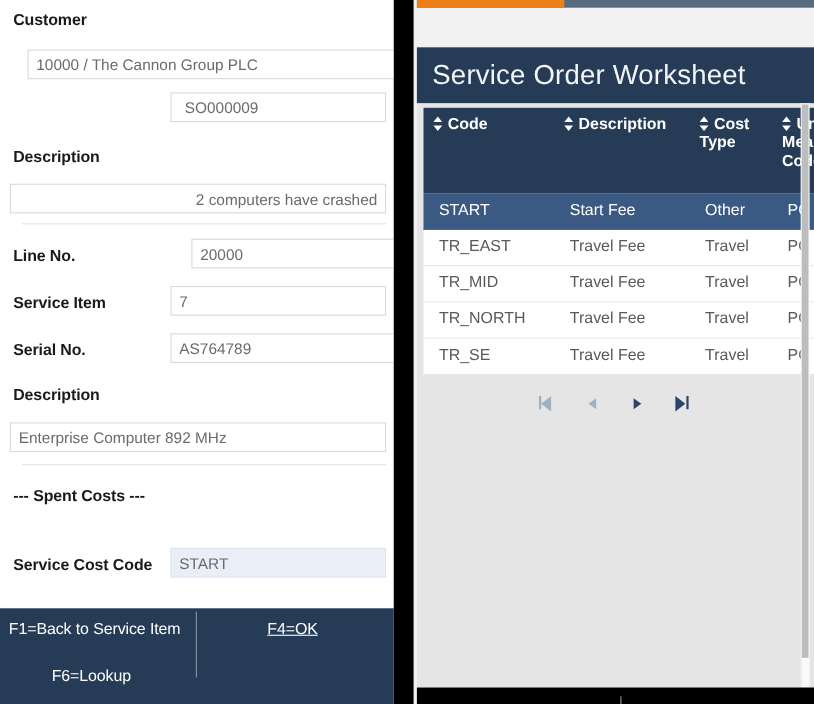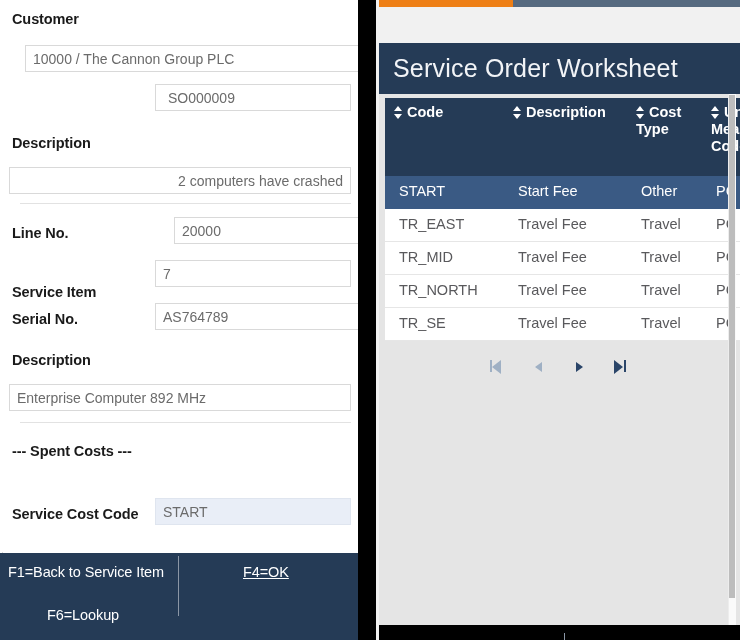--- a/index.html
+++ b/index.html
@@ -173,21 +173,21 @@
       <div class="abs fld-input" style="left:155px; top:84px; width:196px;padding-left:12px;">SO000009</div>
 
       <div class="abs fld-label" style="left:12px; top:135px;">Description</div>
       <div class="abs fld-input" style="left:9px; top:167px; width:342px;text-align:right;">2 computers have crashed</div>
 
       <div class="hr-sep" style="left:20px; top:203px; width:331px;"></div>
 
       <div class="abs fld-label" style="left:12px; top:225px;">Line No.</div>
       <div class="abs fld-input" style="left:155px; top:217px; width:224px;margin-left:19px;">20000</div>
 
-      <div class="abs fld-label" style="left:12px; top:268px;margin-top:16px;">Service Item</div>
+      <div class="abs fld-label" style="left:12px; top:268px;">Service Item</div>
       <div class="abs fld-input" style="left:155px; top:260px; width:196px;">7</div>
 
       <div class="abs fld-label" style="left:12px; top:311px;">Serial No.</div>
       <div class="abs fld-input" style="left:155px; top:303px; width:228px;">AS764789</div>
 
       <div class="abs fld-label" style="left:12px; top:352px;">Description</div>
       <div class="abs fld-input" style="left:9px; top:384px; width:342px;">Enterprise Computer 892 MHz</div>
 
       <div class="hr-sep" style="left:20px; top:422px; width:331px;"></div>
 

